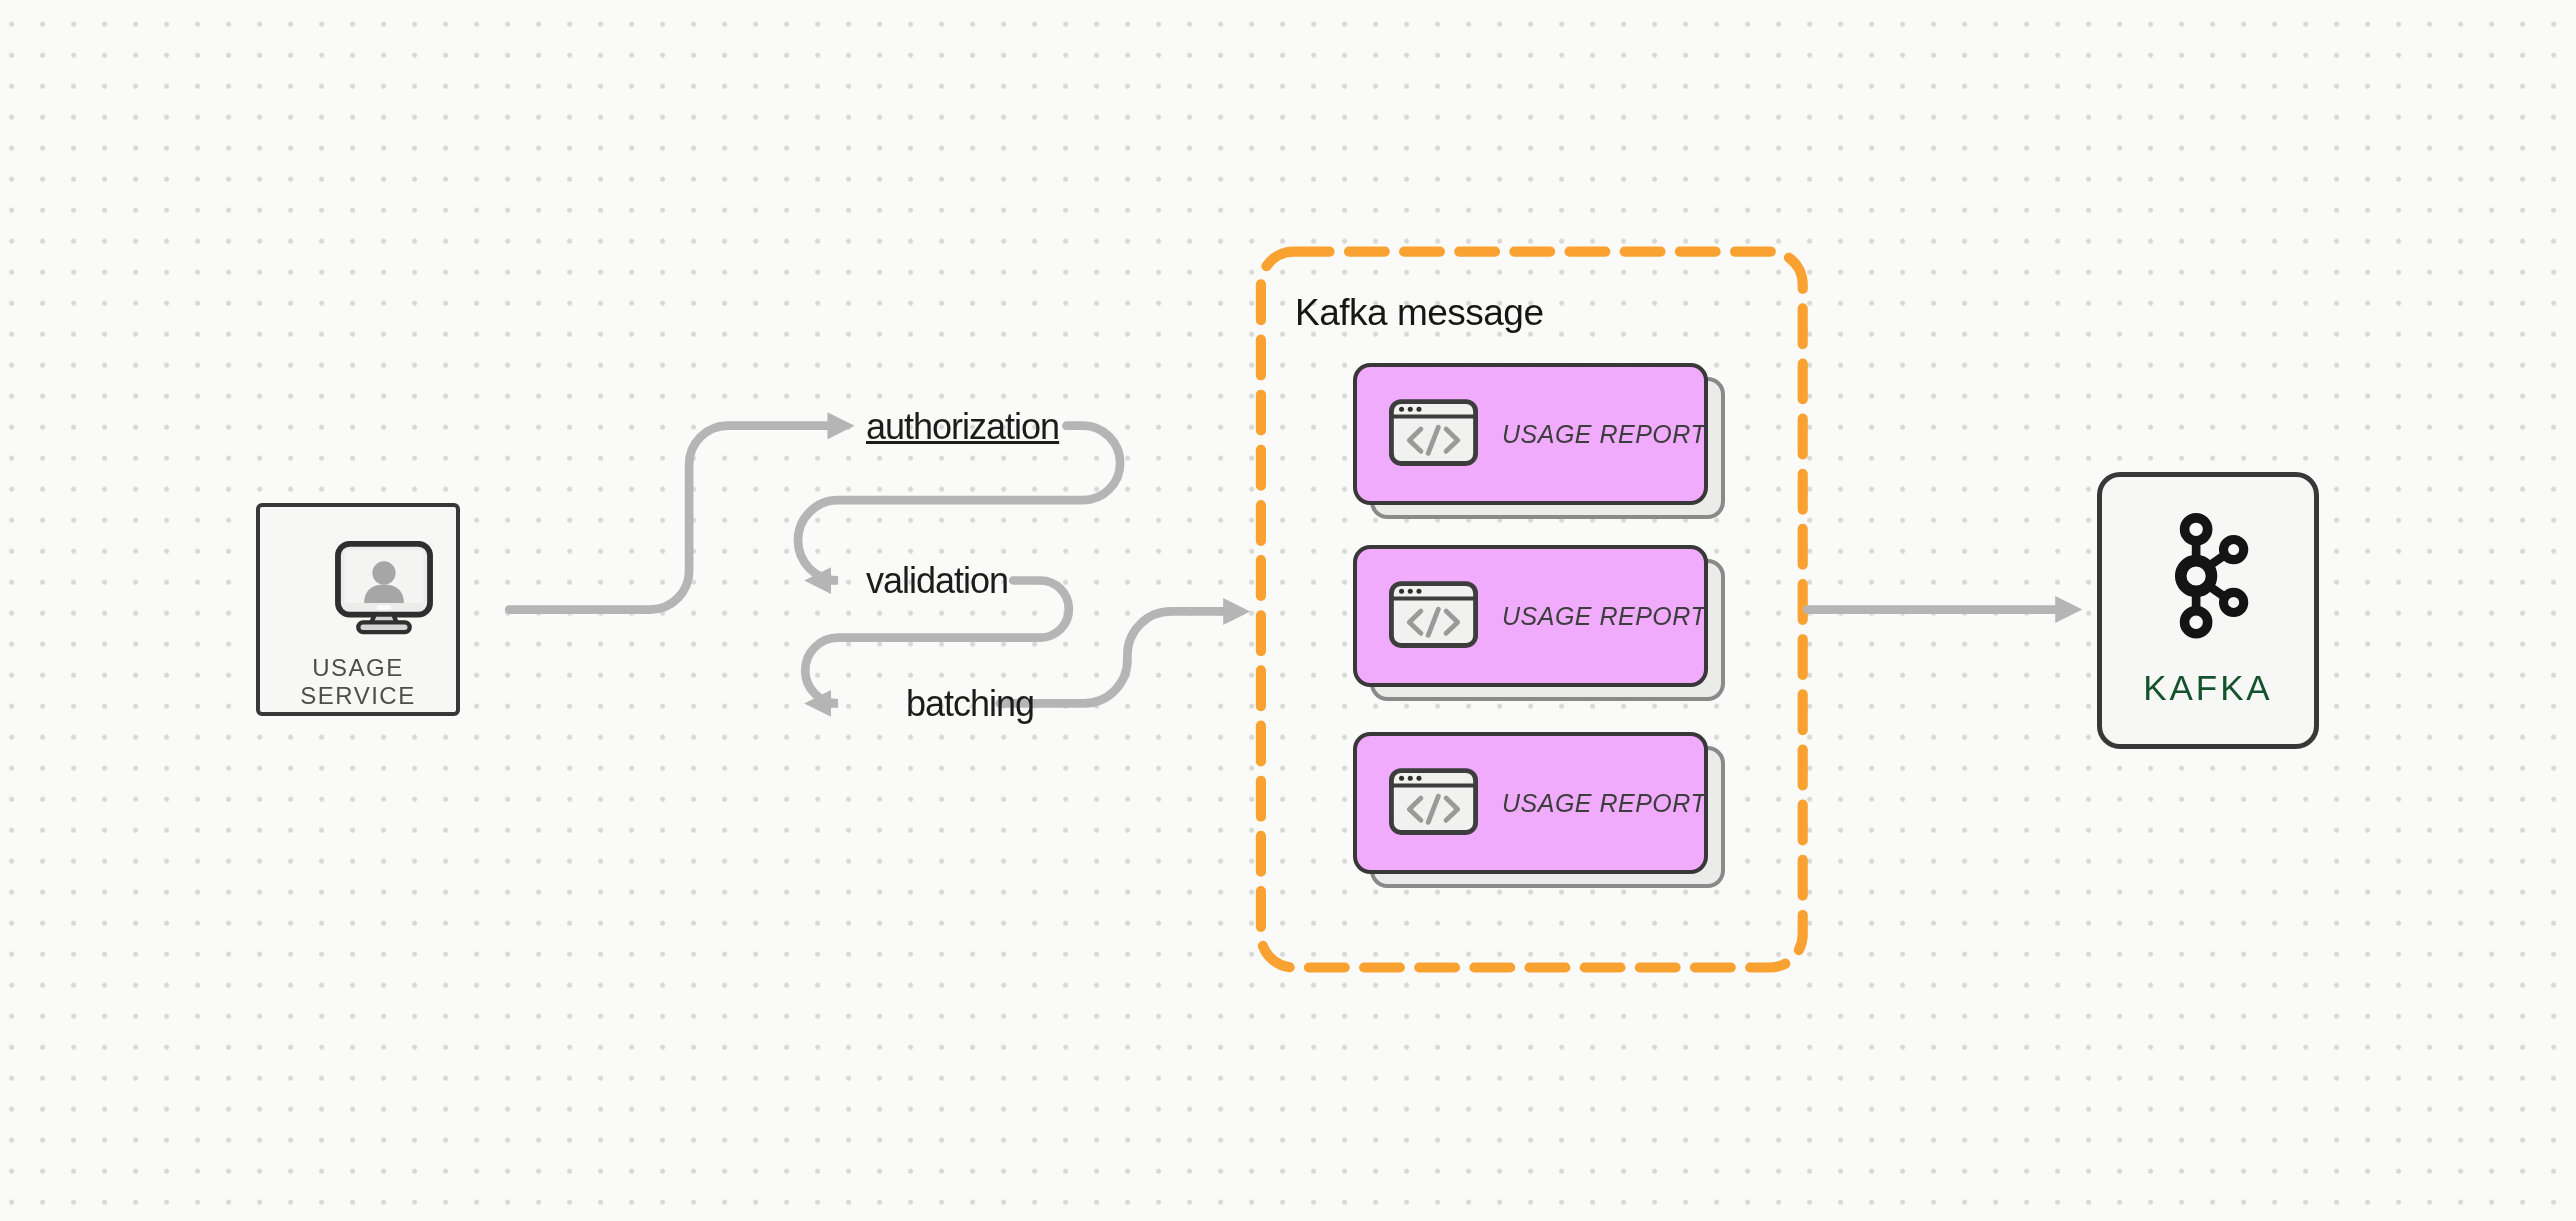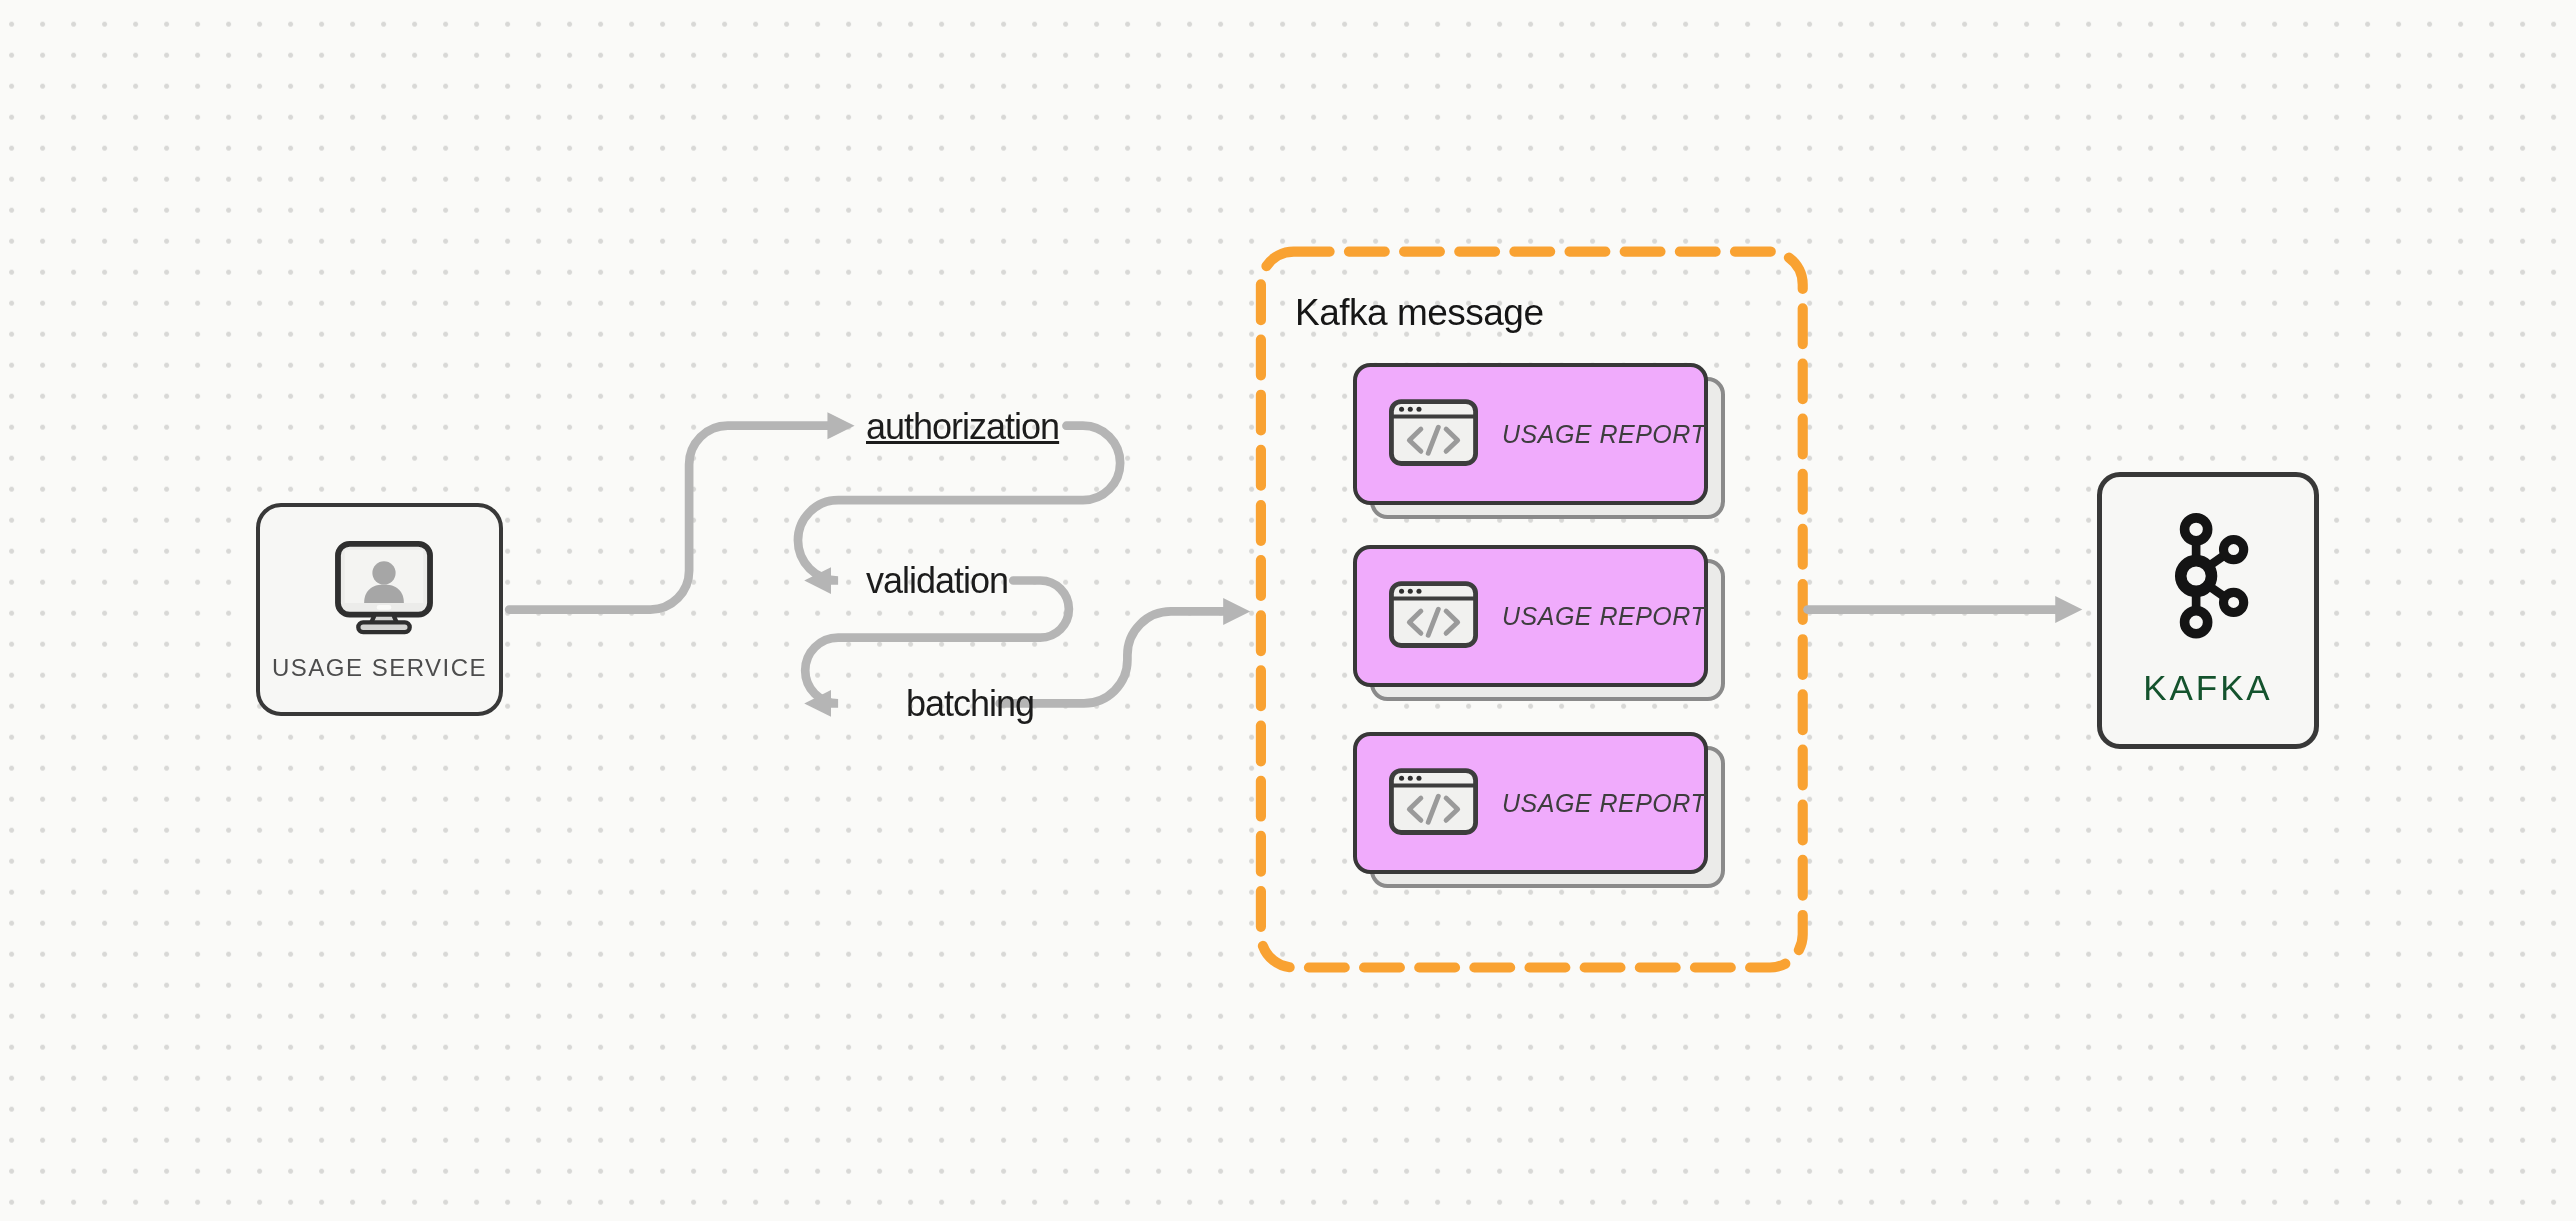--- a/index.html
+++ b/index.html
@@ -17,22 +17,22 @@
 
   svg.connectors { position: absolute; left: 0; top: 0; width: 2576px; height: 1221px; }
 
   
   .node {
     position: absolute;
     background: #f7f7f5;
     border: 4.8px solid #383838;
   }
   .node-usage-service {
-    left: 256px; top: 503px; width: 247px; height: 213px;
-    border-radius: 25px;
+    left: 256px; top: 503px; width: 204px; height: 213px;
+    border-radius: 6px;
   }
   .node-kafka {
     left: 2097px; top: 472px; width: 222px; height: 277px;
     border-width: 5.8px; border-radius: 23px;
   }
   .node .node-icon { position: absolute; }
   .node-usage-service .node-icon { left: 75px; top: 34px; }
   .node-kafka .node-icon { left: 72px; top: 35px; }
   .node-label {
     position: absolute; left: 0; width: 100%;

